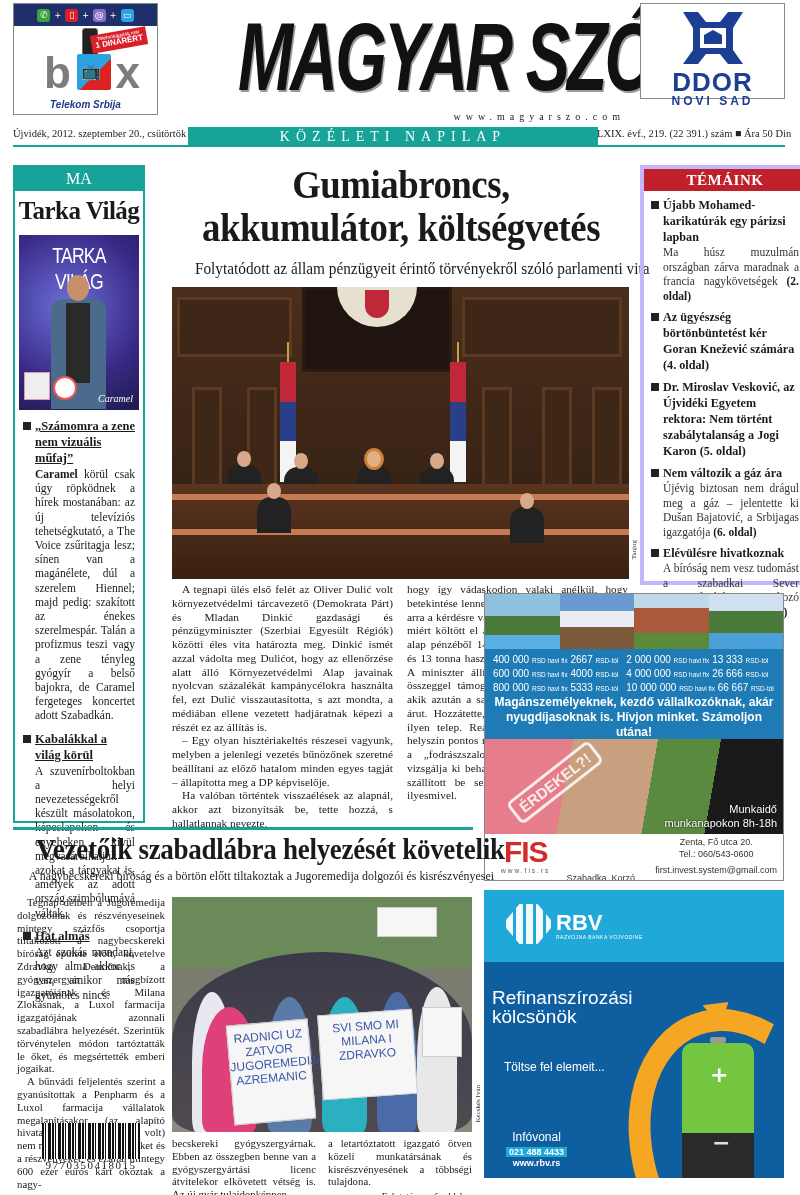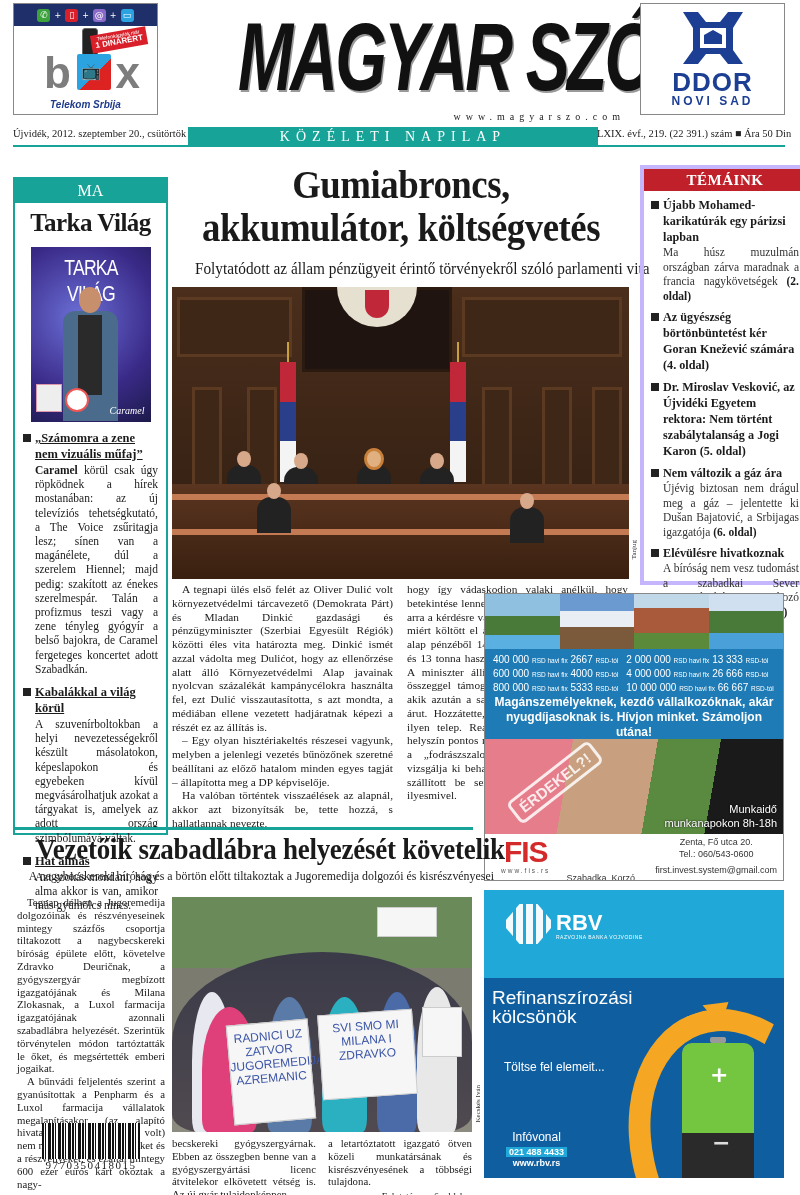--- a/index.html
+++ b/index.html
@@ -16,33 +16,33 @@
   .ad-box .boxword { position: absolute; left: 30px; top: 44px; font: bold 44px "Liberation Sans", sans-serif; color: #7d7d7d; letter-spacing: 2px; }
   .ad-box .cube { position: absolute; left: 63px; top: 50px; width: 34px; height: 36px; background: linear-gradient(135deg, #2aa3e0 55%, #d22 55%); border-radius: 2px; }
   .ad-box .cube::after { content: "📺"; position: absolute; left: 4px; top: 8px; font-size: 16px; color: #fff; }
   .ad-box .phone { position: absolute; left: 68px; top: 24px; width: 16px; height: 28px; background: #222; border-radius: 3px; border: 1px solid #666; }
   .ad-box .brand { position: absolute; left: 0; right: 0; bottom: 4px; text-align: center; font: italic bold 10px "Liberation Sans", sans-serif; color: #1e3a8a; }
 
   .masthead { left: 175px; top: 0; width: 450px; height: 112px; text-align: right; }
   .masthead .title { font: italic 900 92px "Liberation Sans", sans-serif; letter-spacing: -4px; transform: scaleX(0.72) scaleY(1.05); transform-origin: center top; color: #111; line-height: 108px; display: block; white-space: nowrap; text-shadow: 2px 2px 0 #999; }
   .masthead .url { position: absolute; top: 111px; left: 0; right: 0; font: 10px "Liberation Serif", serif; letter-spacing: 5px; color: #222; }
 
-  .ddor { left: 640px; top: 3px; width: 145px; height: 112px; border: 1px solid #888; background: #fff; text-align: center; }
+  .ddor { left: 640px; top: 3px; width: 145px; height: 96px; border: 1px solid #888; background: #fff; text-align: center; }
   .ddor .logo { width: 70px; height: 56px; margin: 6px auto 0; position: relative; }
   .ddor .name { font: bold 26px "Liberation Sans", sans-serif; color: #1c3f94; line-height: 24px; letter-spacing: 1px; }
   .ddor .city { font: bold 12px "Liberation Sans", sans-serif; color: #1c3f94; letter-spacing: 3px; }
 
   .dateline { left: 13px; top: 128px; font: 10.5px "Liberation Serif", serif; color: #222; }
   .issue { left: 597px; top: 128px; font: 10.5px "Liberation Serif", serif; color: #222; white-space: nowrap; }
   .teal-rule-l { left: 13px; top: 145px; width: 175px; height: 2px; background: #17a398; }
   .teal-rule-r { left: 597px; top: 145px; width: 188px; height: 2px; background: #17a398; }
   .tagline { left: 188px; top: 127px; width: 410px; height: 20px; background: #17a398; color: #fff; text-align: center; font: 14px "Liberation Serif", serif; letter-spacing: 6px; line-height: 20px; }
 
   
-  .leftbox { left: 13px; top: 165px; width: 155px; height: 658px; border: 2px solid #17a398; margin-top: 12px; }
+  .leftbox { left: 13px; top: 165px; width: 132px; height: 658px; border: 2px solid #17a398; }
   .leftbox .ma { height: 24px; background: #17a398; color: #fff; text-align: center; font: 16px "Liberation Serif", serif; line-height: 24px; }
   .leftbox .mag-title { text-align: center; font: bold 25px "Liberation Serif", serif; margin-top: 6px; letter-spacing: -0.5px; }
   .cover { margin: 10px auto 0; width: 120px; height: 175px; background: radial-gradient(circle at 40% 40%, #6b6fd6, #3a2a88 60%, #1c1a4a); position: relative; overflow: hidden; }
   .cover .ct { position: absolute; top: 8px; left: 0; right: 0; text-align: center; font: 22px "Liberation Sans Narrow", "Liberation Sans", sans-serif; color: #fff; letter-spacing: -1px; transform: scaleX(0.8); }
   .cover .person { position: absolute; left: 32px; top: 40px; width: 55px; height: 135px; }
   .cover .head { position: absolute; left: 16px; top: 0; width: 22px; height: 26px; border-radius: 50%; background: #c88f6c; }
   .cover .body { position: absolute; left: 0; top: 24px; width: 55px; height: 110px; background: #4a6b8c; border-radius: 12px 12px 0 0; }
   .cover .shirt { position: absolute; left: 15px; top: 28px; width: 24px; height: 80px; background: #2a2a2a; }
   .cover .cap { position: absolute; right: 6px; bottom: 6px; font: italic 10px "Liberation Serif", serif; color: #fff; }
   .cover .mini1 { position: absolute; left: 5px; bottom: 10px; width: 26px; height: 28px; background: #eee; border: 1px solid #d9a; }
@@ -113,21 +113,21 @@
   .crowd { position: absolute; border-radius: 50% 50% 10% 10%; }
   .sign { position: absolute; background: #f6f6f6; border: 1px solid #ccc; font: 12px "Liberation Sans", sans-serif; color: #3c56a8; text-align: center; line-height: 14px; padding-top: 6px; }
   .sec-cols { left: 172px; top: 1137px; width: 300px; display: flex; gap: 12px; }
   .sec-cols .col { width: 144px; font: 10.8px "Liberation Serif", serif; line-height: 12.8px; text-align: justify; }
   .barcode { left: 42px; top: 1123px; width: 98px; height: 50px; }
   .barcode .bars { height: 36px; background: repeating-linear-gradient(90deg, #111 0 2px, #fff 2px 3px, #111 3px 4px, #fff 4px 6px, #111 6px 9px, #fff 9px 10px); }
   .barcode .num { font: 11px "Liberation Serif", serif; letter-spacing: 1.5px; text-align: center; }
 
   
   .rbv { left: 484px; top: 890px; width: 300px; height: 288px; background: #0f5fa0; overflow: hidden; }
-  .rbv .top { height: 88px; background: #20a8d8; position: relative; }
+  .rbv .top { height: 72px; background: #20a8d8; position: relative; }
   .rbv .logo-mark { position: absolute; left: 22px; top: 14px; width: 45px; height: 40px; background: repeating-linear-gradient(90deg, #fff 0 7px, transparent 7px 10px); -webkit-mask: none; opacity: 0.95; clip-path: polygon(30% 0, 70% 0, 100% 40%, 100% 60%, 70% 100%, 30% 100%, 0 60%, 0 40%); }
   .rbv .logo-text { position: absolute; left: 72px; top: 20px; font: bold 22px "Liberation Sans", sans-serif; color: #fff; }
   .rbv .logo-sub { position: absolute; left: 72px; top: 44px; font: 5px "Liberation Sans", sans-serif; color: #fff; letter-spacing: 0.5px; }
   .rbv .h { position: absolute; left: 8px; top: 98px; font: 19px "Liberation Sans", sans-serif; color: #fff; line-height: 19px; }
   .rbv .tag { position: absolute; left: 20px; top: 170px; font: 12px "Liberation Sans", sans-serif; color: #fff; }
   .rbv .info { position: absolute; left: 22px; top: 240px; color: #fff; font: 12px "Liberation Sans", sans-serif; text-align: center; line-height: 14px; }
   .rbv .info .phone { background: #20a8d8; font: bold 9px "Liberation Sans", sans-serif; padding: 0 3px; display: inline-block; }
   .rbv .info .web { font: bold 9px "Liberation Sans", sans-serif; }
   .rbv .arc { position: absolute; left: 150px; top: 115px; width: 220px; height: 300px; border: 22px solid #f5a623; border-radius: 50%; border-right-color: transparent; border-bottom-color: transparent; transform: rotate(-20deg); }
   .rbv .arrowhead { position: absolute; left: 222px; top: 108px; width: 0; height: 0; border-left: 14px solid transparent; border-right: 14px solid transparent; border-bottom: 22px solid #f5a623; transform: rotate(50deg); }

